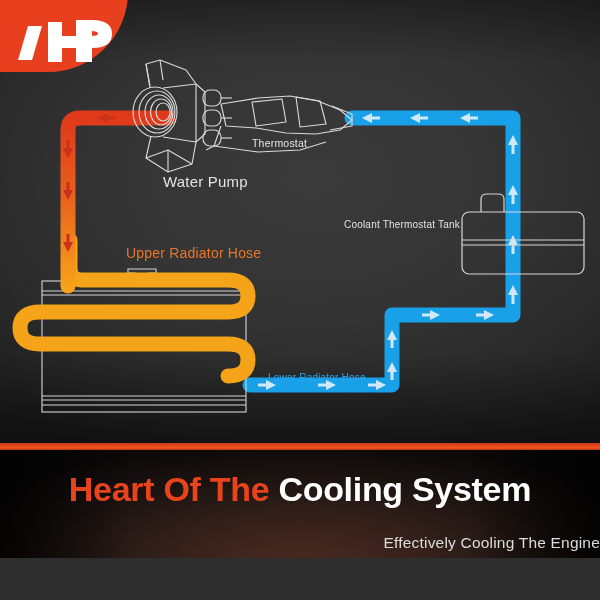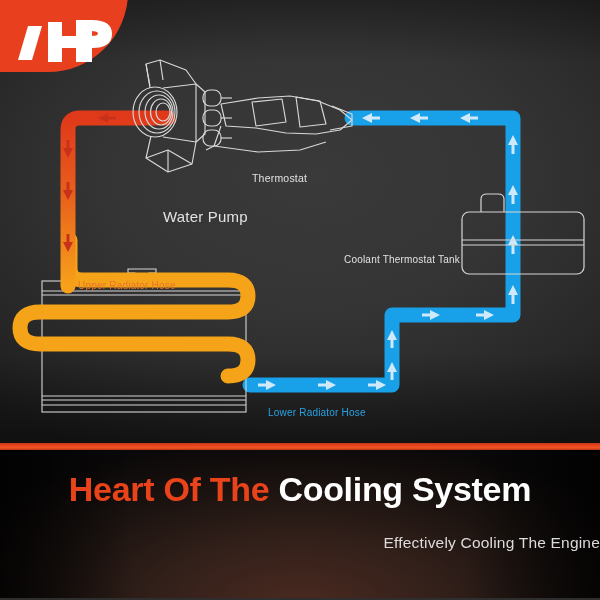--- a/index.html
+++ b/index.html
@@ -38,35 +38,34 @@
   }
 
   
   #diagram{position:absolute;left:0;top:0;width:600px;height:443px;z-index:20;}
 
   
   .lbl{
     position:absolute;z-index:30;white-space:nowrap;
     font-family:"Liberation Sans",sans-serif;
     letter-spacing:.2px;
-    margin-top:35px;
   }
   #lbl-waterpump{left:163px;top:173px;font-size:15px;color:#e2e2e2;}
   #lbl-thermostat{left:252px;top:137px;font-size:10.5px;color:#e2e2e2;}
   #lbl-tank{left:344px;top:219px;font-size:10px;color:#e2e2e2;}
-  #lbl-upper{left:78px;top:245px;font-size:10px;color:#e8762a;}
+  #lbl-upper{left:78px;top:245px;font-size:14px;color:#e8762a;padding-left:48px;}
   #lbl-lower{left:268px;top:372px;font-size:10px;color:#2aa3e6;}
 
   
   #rule{
     position:absolute;left:0;top:443px;width:600px;height:7px;z-index:35;
     background:linear-gradient(180deg,#c23a18 0%, #e8441c 35%, #ef5526 70%, #b8330f 100%);
   }
   #banner{
-    position:absolute;left:0;top:450px;width:600px;height:148px;z-index:30;
+    position:absolute;left:0;top:450px;width:600px;height:108px;z-index:30;
     background:
       radial-gradient(ellipse 62% 115% at 50% 105%, #4a2a20 0%, #33201a 38%, #1b1310 70%, #0a0808 100%);
     overflow:hidden;
   }
   #banner::before{
     content:"";position:absolute;inset:0;
     background:linear-gradient(90deg, rgba(0,0,0,.75) 0%, rgba(0,0,0,0) 22%, rgba(0,0,0,0) 78%, rgba(0,0,0,.75) 100%);
   }
   #headline{
     position:absolute;left:0;top:22px;width:600px;text-align:center;

